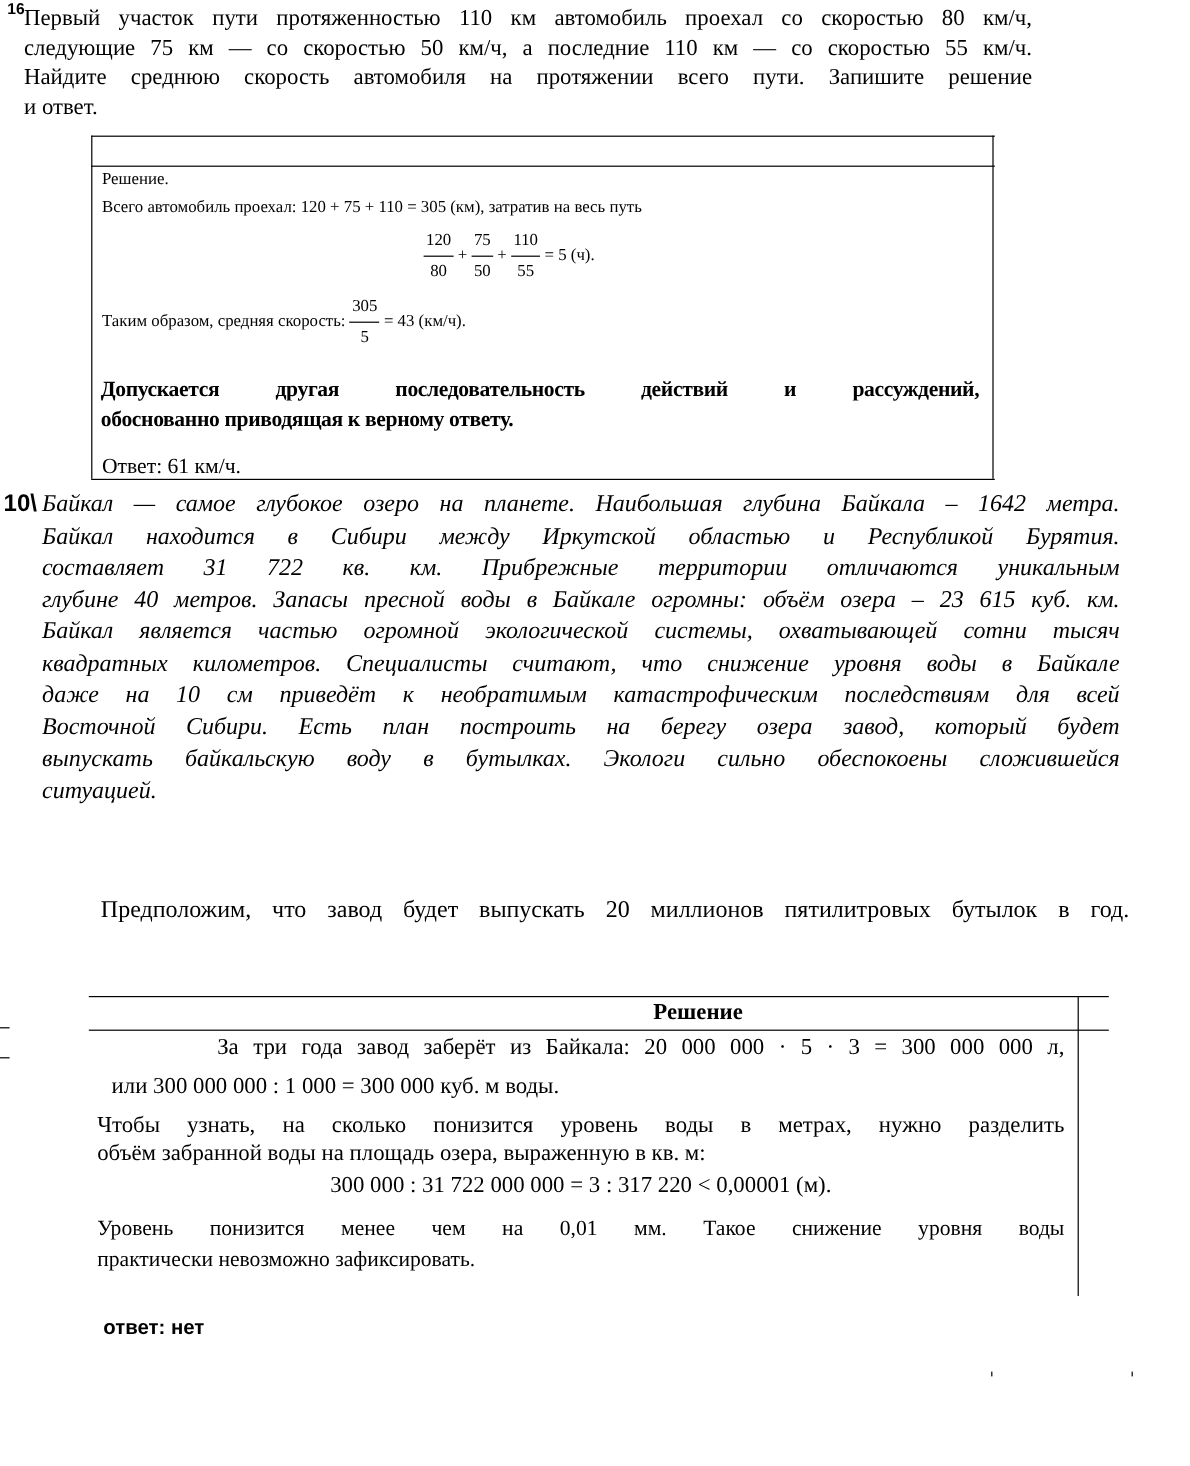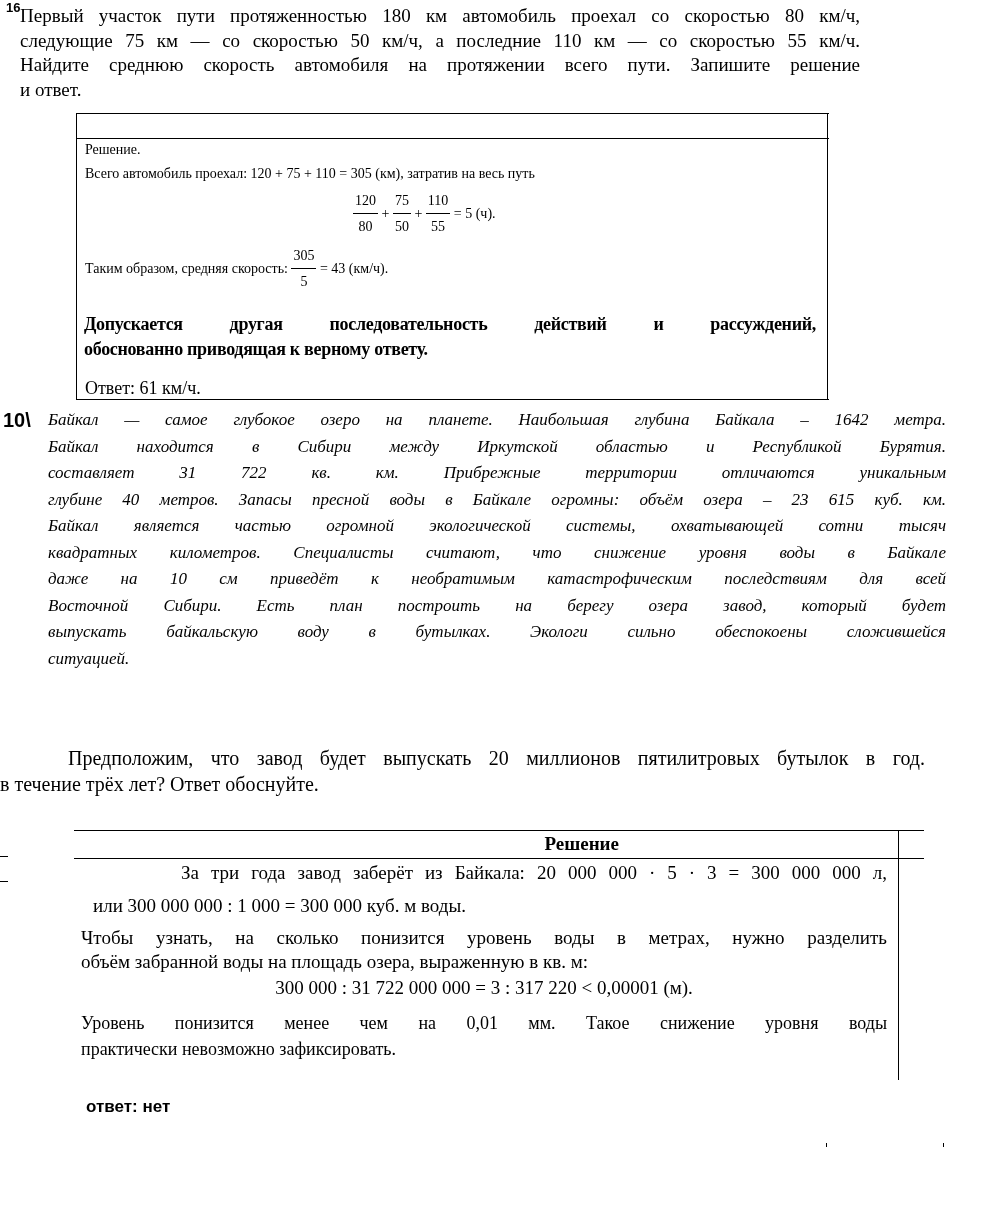--- a/index.html
+++ b/index.html
@@ -22,46 +22,46 @@
   .frac { display: inline-block; vertical-align: middle; text-align: center; line-height: 25px; }
   .frac .n { display: block; border-bottom: 1px solid #000; padding: 0 2px; }
   .frac .d { display: block; padding: 0 2px; }
 
   .note { left: 84px; top: 312px; width: 732px; font-size: 18px; font-weight: bold; line-height: 25px; font-family: "Liberation Serif", serif; letter-spacing: -0.3px; }
   .note .line { display: block; text-align: justify; text-align-last: justify; }
   .note .line.last { text-align-last: left; }
 
   
   .num10 { left: 3px; top: 409px; font-size: 20px; font-weight: bold; }
-  .task10 { left: 48px; top: 407px; width: 898px; font-size: 17px; line-height: 26.5px; font-style: italic; }
+  .task10 { left: 35px; top: 407px; width: 898px; font-size: 20px; line-height: 26.5px; font-style: italic; }
   .task10 .line { display: block; text-align: justify; text-align-last: justify; height: 26.5px; white-space: nowrap; }
   .task10 .line.last { text-align-last: left; }
 
-  .question { left: 0; top: 745px; width: 925px; font-size: 20px; line-height: 26px; }
+  .question { left: 16px; top: 745px; width: 925px; font-size: 20px; line-height: 26px; }
   .question .line { display: block; text-align: justify; text-align-last: justify; height: 26px; }
   .question .line.last { text-align-last: left; }
 
   .box2-top { left: 74px; top: 830px; width: 850px; border-top: 1.5px solid #000; }
   .box2-mid { left: 74px; top: 858px; width: 850px; border-top: 1.5px solid #000; }
   .box2-right { left: 898px; top: 830px; height: 250px; border-left: 1.5px solid #000; }
   .box2-title { left: 74px; top: 833px; width: 545px; text-align: right; font-size: 19px; font-weight: bold; }
   .b2 { left: 81px; width: 806px; font-size: 19px; }
   .b2 .line { display: block; text-align: justify; text-align-last: justify; }
   .b2 .line.last { text-align-last: left; }
 
   .answer { left: 86px; top: 1097px; font-size: 17px; font-weight: bold; }
   .tick { width: 1px; height: 4px; background: #000; }
   .side-line { left: 0; width: 8px; border-top: 1px solid #000; }
 </style>
 </head>
 <body>
 
 <div class="abs sans num16">16</div>
 <div class="abs serif task16">
-  <span class="line">Первый участок пути протяженностью 180 км автомобиль проехал со скоростью 80 км/ч,</span>
+  <span class="line">Первый участок пути протяженностью 110 км автомобиль проехал со скоростью 80 км/ч,</span>
   <span class="line">следующие 75 км — со скоростью 50 км/ч, а последние 110 км — со скоростью 55 км/ч.</span>
   <span class="line">Найдите среднюю скорость автомобиля на протяжении всего пути. Запишите решение</span>
   <span class="line last">и ответ.</span>
 </div>
 
 <div class="abs box1"></div>
 <div class="abs box1-top"></div>
 <div class="abs box1-mid"></div>
 <div class="abs box1-bot"></div>
 
@@ -98,21 +98,20 @@
   <span class="line">Байкал является частью огромной экологической системы, охватывающей сотни тысяч</span>
   <span class="line">квадратных километров. Специалисты считают, что снижение уровня воды в Байкале</span>
   <span class="line">даже на 10 см приведёт к необратимым катастрофическим последствиям для всей</span>
   <span class="line">Восточной Сибири. Есть план построить на берегу озера завод, который будет</span>
   <span class="line">выпускать байкальскую воду в бутылках. Экологи сильно обеспокоены сложившейся</span>
   <span class="line last">ситуацией.</span>
 </div>
 
 <div class="abs serif question">
   <span class="line" style="padding-left:68px;">Предположим, что завод будет выпускать 20 миллионов пятилитровых бутылок в год.</span>
-  <span class="line last">в течение трёх лет? Ответ обоснуйте.</span>
 </div>
 
 <div class="abs box2-top"></div>
 <div class="abs box2-mid"></div>
 <div class="abs box2-right"></div>
 <div class="abs side-line" style="top:856px;"></div>
 <div class="abs side-line" style="top:881px;"></div>
 
 <div class="abs serif box2-title">Решение</div>
 

